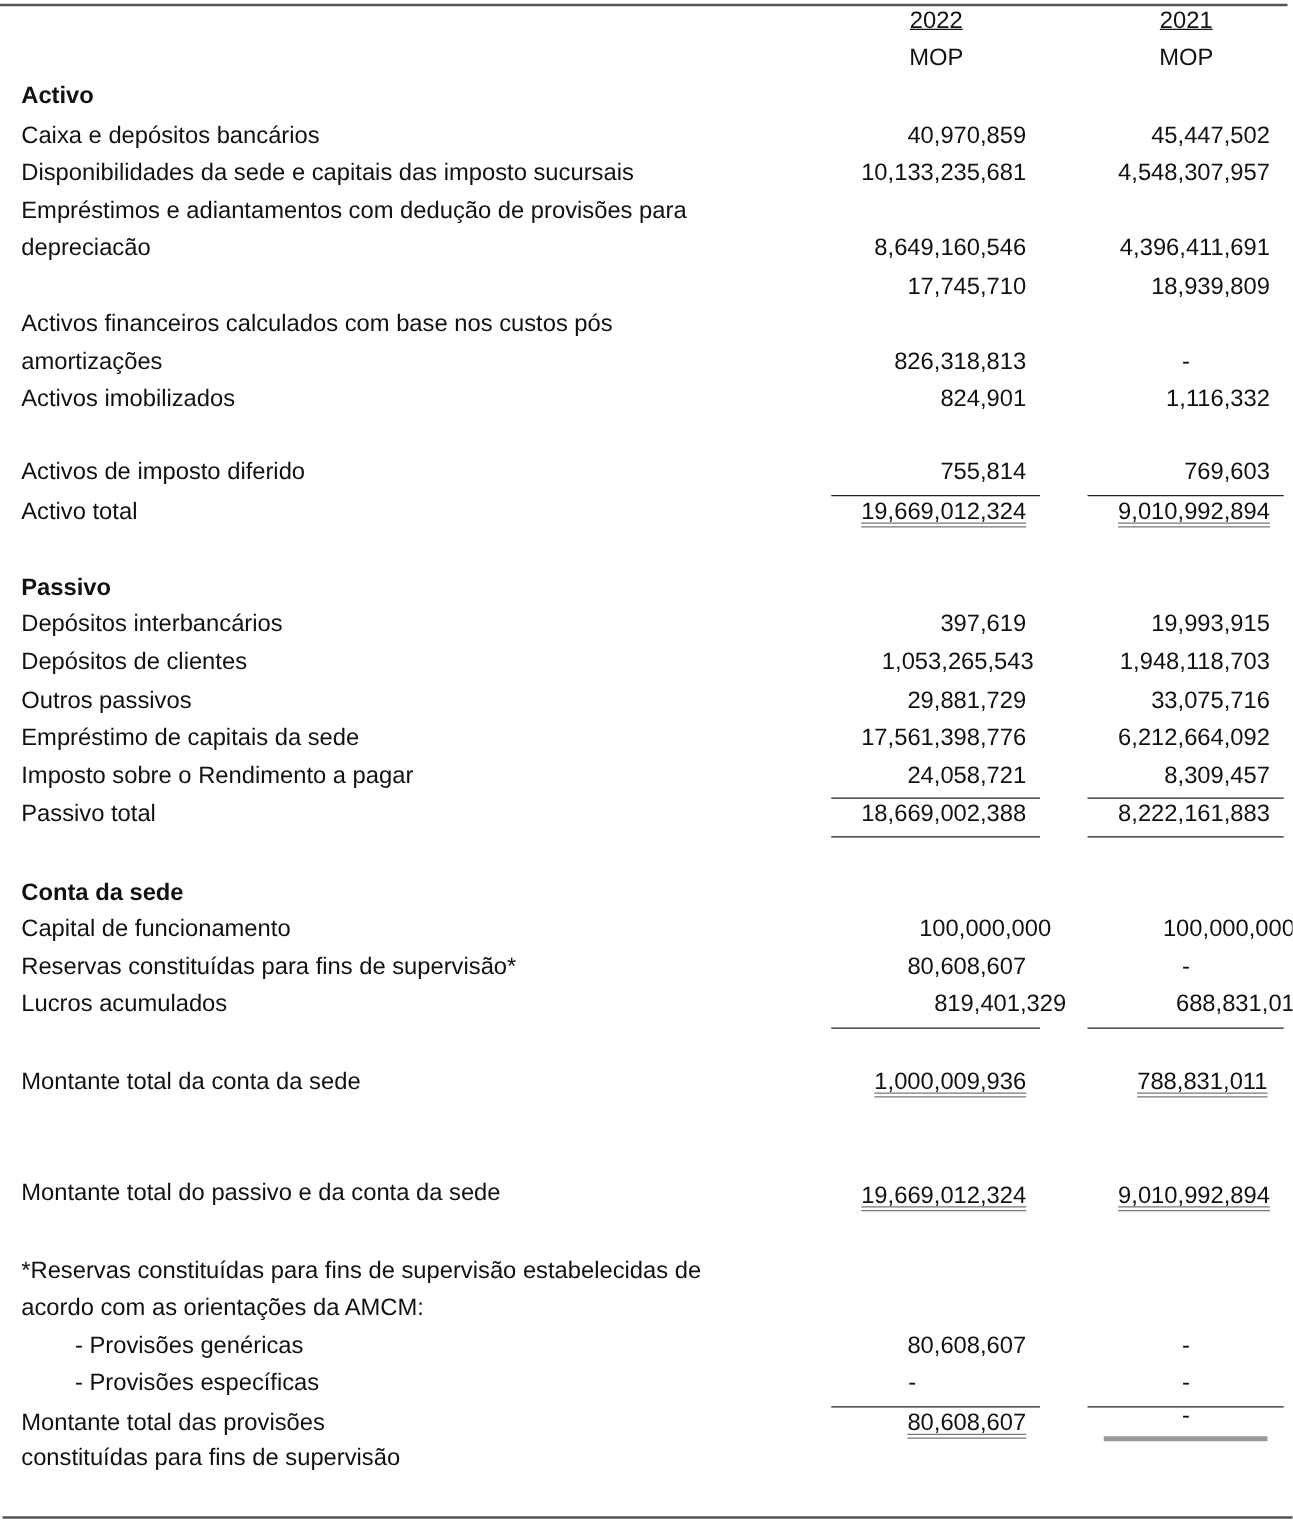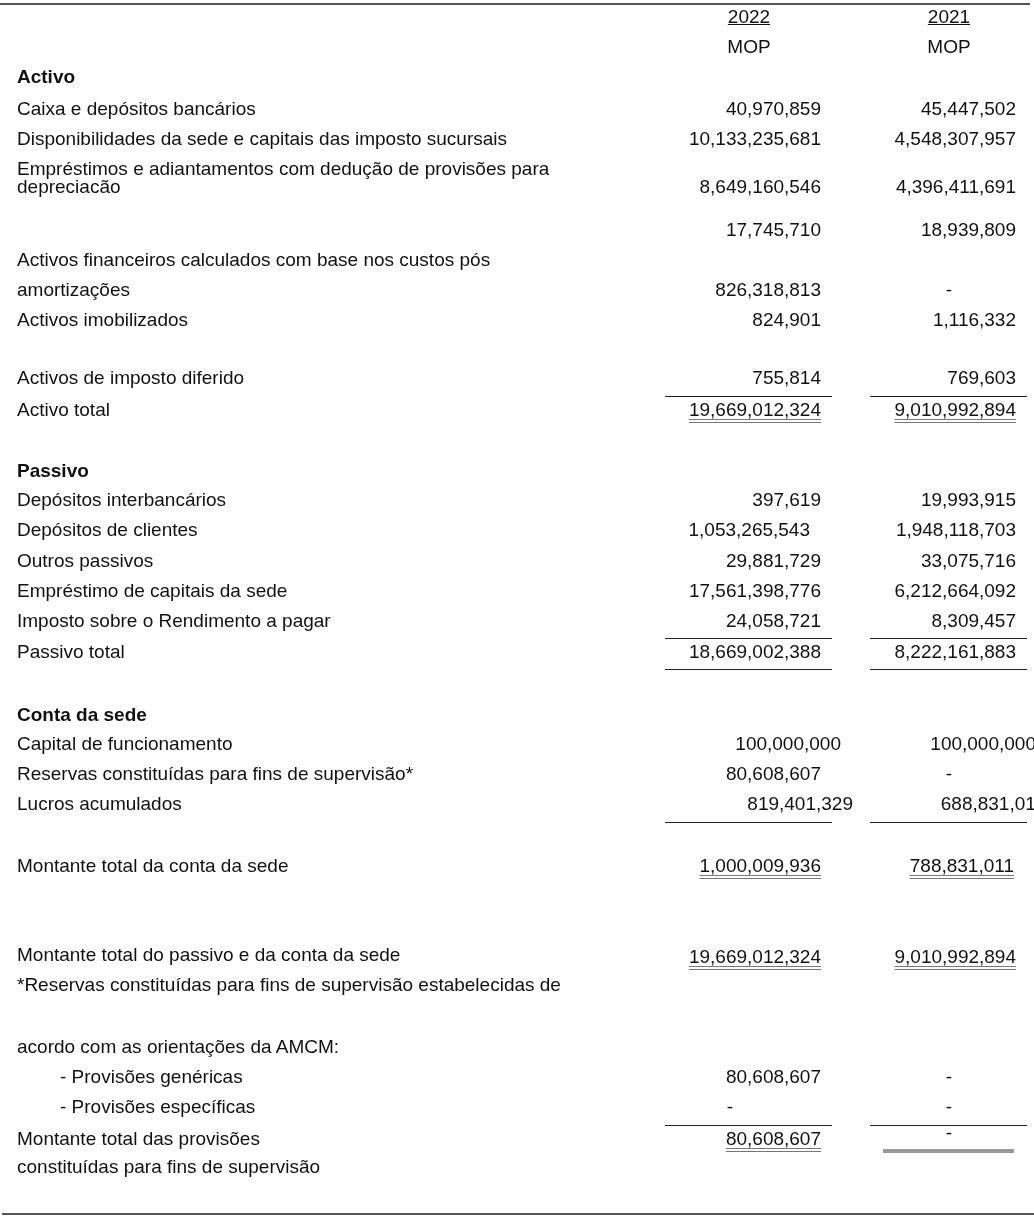--- a/index.html
+++ b/index.html
@@ -49,21 +49,21 @@
   <span class="v2">45,447,502</span>
 </div>
 <div class="row" style="top:128px;">
   <span class="lbl">Disponibilidades da sede e capitais das imposto sucursais</span>
   <span class="v1">10,133,235,681</span>
   <span class="v2">4,548,307,957</span>
 </div>
 <div class="row" style="top:158px;">
   <span class="lbl">Empréstimos e adiantamentos com dedução de provisões para</span>
 </div>
-<div class="row" style="top:176px;">
+<div class="row" style="top:188px;">
   <span class="lbl">depreciacão</span>
   <span class="v1">8,649,160,546</span>
   <span class="v2">4,396,411,691</span>
 </div>
 <div class="row" style="top:219px;">
   <span class="v1">17,745,710</span>
   <span class="v2">18,939,809</span>
 </div>
 <div class="row" style="top:249px;">
   <span class="lbl">Activos financeiros calculados com base nos custos pós</span>
@@ -94,21 +94,21 @@
 <div class="row" style="top:460px;">
   <span class="lbl bold">Passivo</span>
 </div>
 <div class="row" style="top:489px;">
   <span class="lbl">Depósitos interbancários</span>
   <span class="v1">397,619</span>
   <span class="v2">19,993,915</span>
 </div>
 <div class="row" style="top:519px;">
   <span class="lbl">Depósitos de clientes</span>
-  <span class="v1" style="right:224px;">1,053,265,543</span>
+  <span class="v1" style="right:207px;">1,053,265,543</span>
   <span class="v2">1,948,118,703</span>
 </div>
 <div class="row" style="top:550px;">
   <span class="lbl">Outros passivos</span>
   <span class="v1">29,881,729</span>
   <span class="v2">33,075,716</span>
 </div>
 <div class="row" style="top:580px;">
   <span class="lbl">Empréstimo de capitais da sede</span>
   <span class="v1">17,561,398,776</span>
@@ -154,21 +154,21 @@
   <span class="v1 dbl">1,000,009,936</span>
   <span class="v2 dbl" style="right:20px;">788,831,011</span>
 </div>
 
 <div class="row" style="top:944px;">
   <span class="lbl">Montante total do passivo e da conta da sede</span>
   <span class="v1 dbl" style="top:2px;">19,669,012,324</span>
   <span class="v2 dbl" style="top:2px;">9,010,992,894</span>
 </div>
 
-<div class="row" style="top:974px;">
+<div class="row" style="top:1006px;">
   <span class="lbl">*Reservas constituídas para fins de supervisão estabelecidas de</span>
 </div>
 <div class="row" style="top:1036px;">
   <span class="lbl">acordo com as orientações da AMCM:</span>
 </div>
 <div class="row" style="top:1066px;">
   <span class="lbl indent">- Provisões genéricas</span>
   <span class="v1">80,608,607</span>
   <span class="v2 dash">-</span>
 </div>

